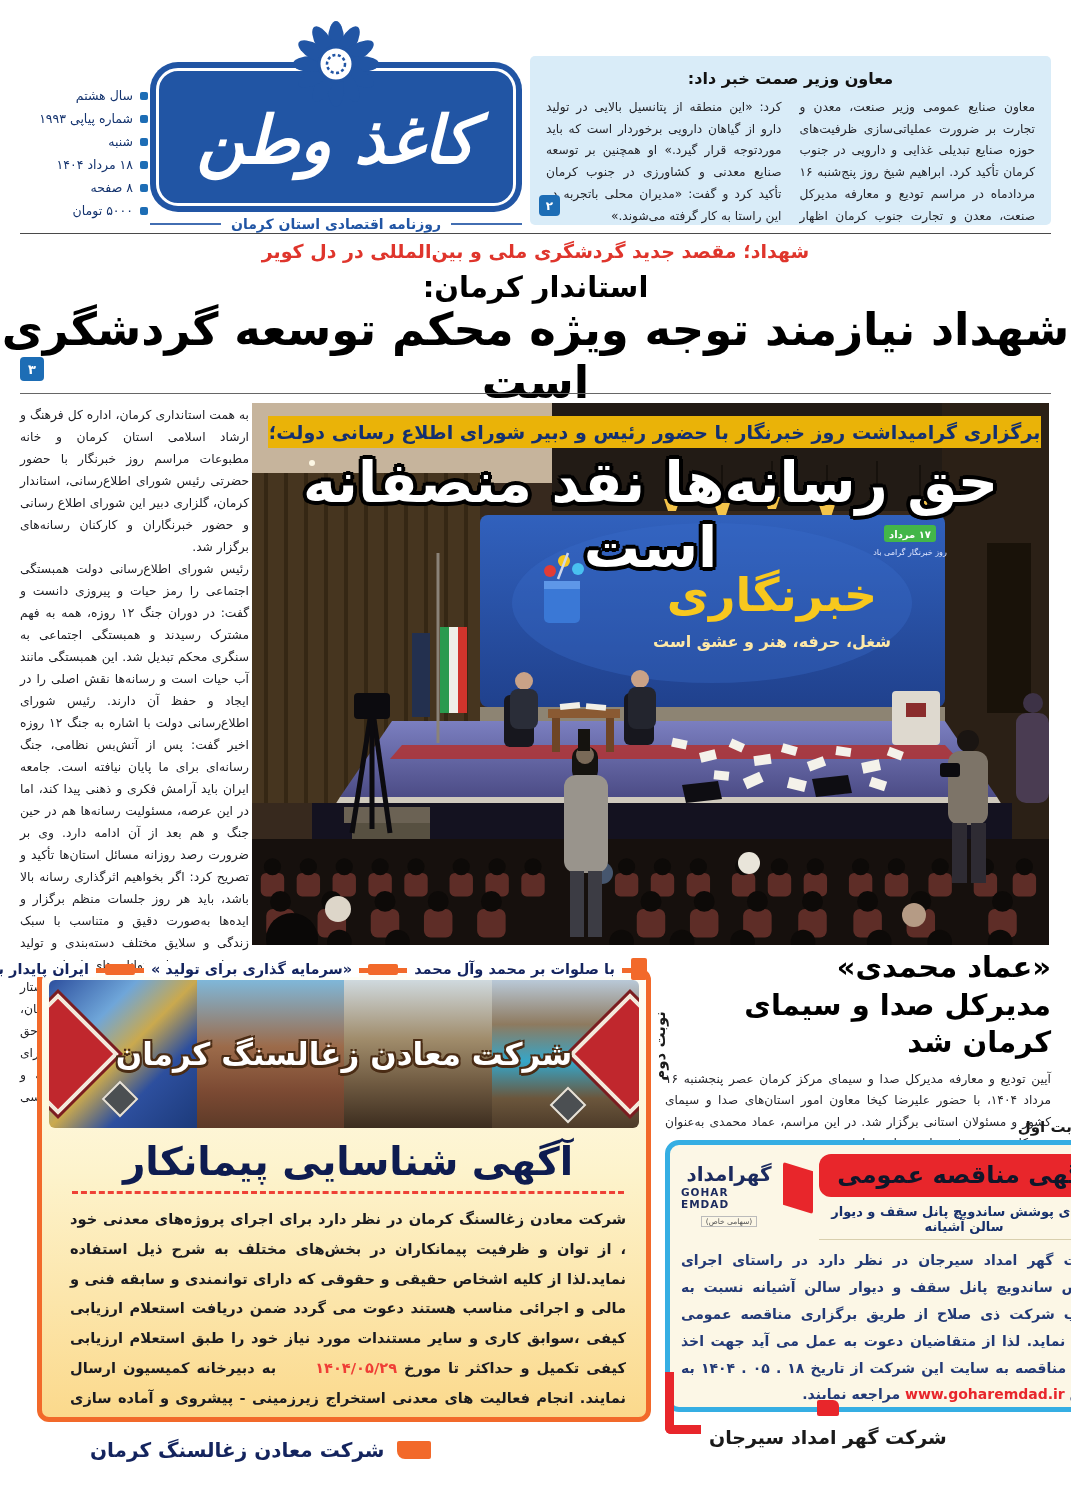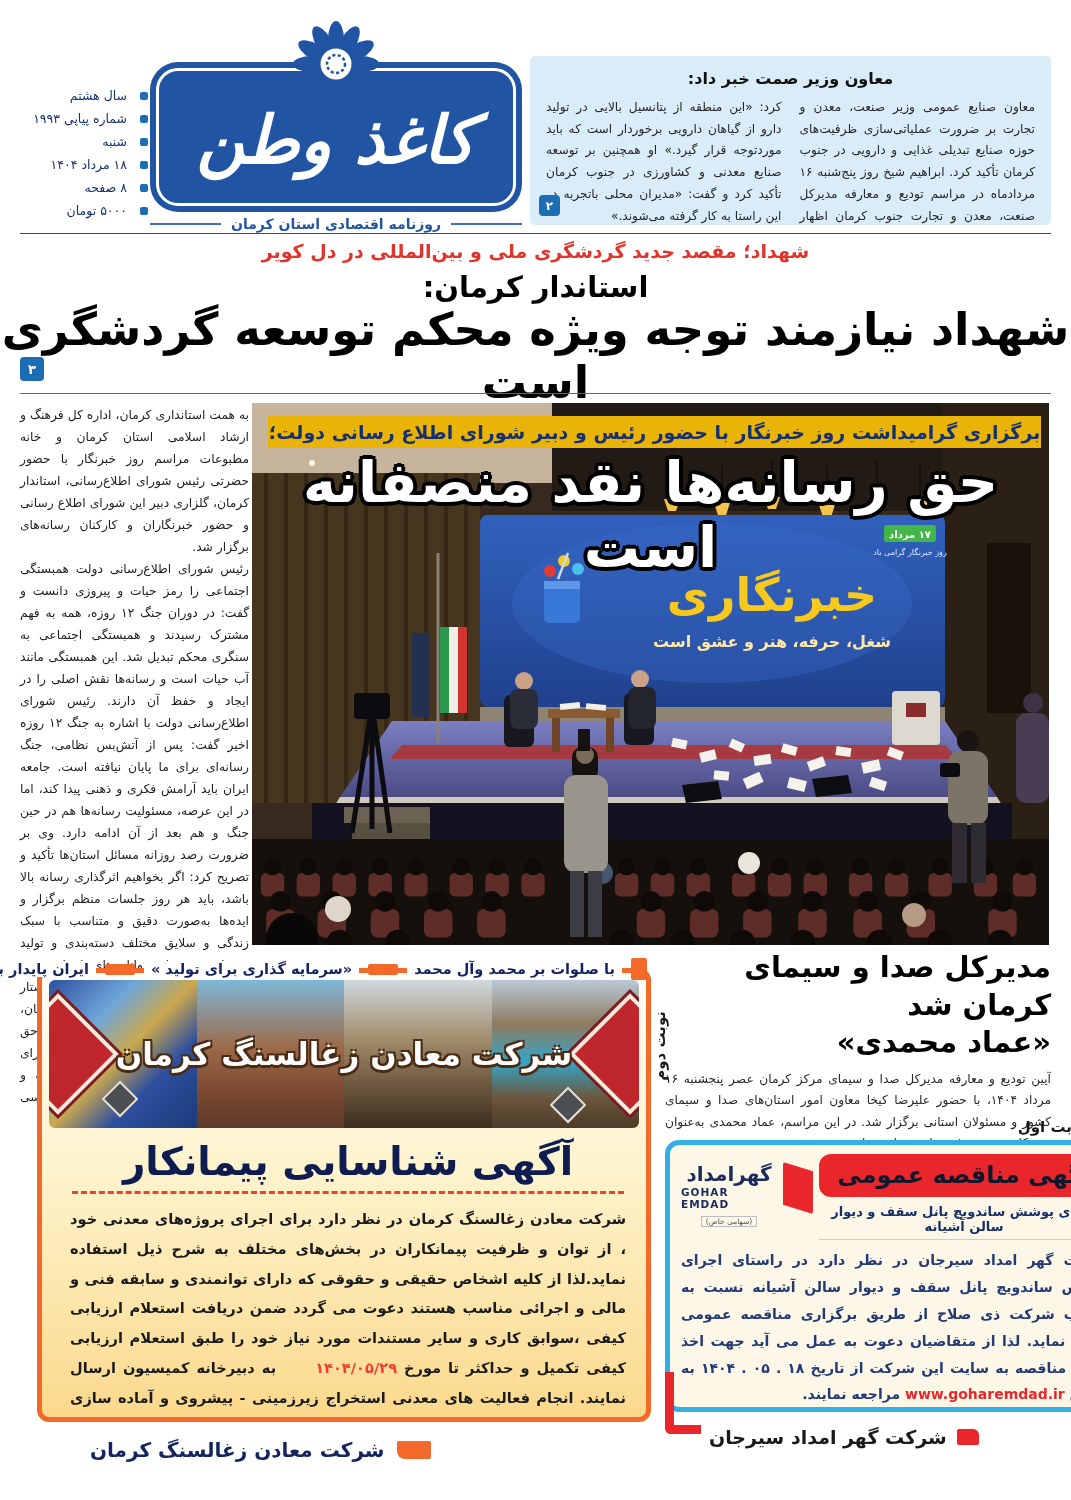--- a/index.html
+++ b/index.html
@@ -4,21 +4,21 @@
 <style>
   * { margin:0; padding:0; box-sizing:border-box; }
   html,body { background:#e8e8e8; }
   body { font-family:"DejaVu Sans", sans-serif; }
   #page {
     position:relative; width:1071px; height:1500px; margin:0 auto;
     background:#ffffff; overflow:hidden; direction:rtl;
   }
   
   .info-list { position:absolute; top:84px; left:16px; width:132px; }
-  .info-row { display:flex; align-items:center; gap:13px; height:23px; direction:rtl; justify-content:flex-start; }
+  .info-row { display:flex; align-items:center; gap:7px; height:23px; direction:rtl; justify-content:flex-start; }
   .info-bullet { width:8px; height:8px; background:#1d6db5; border-radius:2px; flex:0 0 auto; }
   .info-text { font-size:12.5px; color:#14336e; font-weight:500; white-space:nowrap; }
   .logo-box { position:absolute; left:150px; top:62px; width:372px; height:150px;
     background:#2155a4; border-radius:28px; }
   .logo-ring { position:absolute; inset:6px; border:3px solid #ffffff; border-radius:22px; }
   .logo-title { position:absolute; inset:0; display:flex; align-items:center; justify-content:center;
     color:#ffffff; font-size:66px; font-weight:bold; font-style:italic; letter-spacing:2px; padding-top:6px; }
   .logo-flower { position:absolute; left:50%; top:-44px; transform:translateX(-50%); }
   .tagline-row { position:absolute; left:150px; top:216px; width:372px; display:flex; align-items:center; gap:10px; }
   .tagline-row .line { flex:1; border-top:2px solid #2155a4; opacity:.85; }
@@ -110,21 +110,21 @@
   .gohar-mark { flex:0 0 30px; background:#e8262b; border-radius:3px; position:relative; margin-top:8px; height:52px;
     clip-path:polygon(0 0,100% 18%,100% 100%,0 82%); }
   .gohar-logo { flex:0 0 96px; display:flex; flex-direction:column; align-items:center; justify-content:flex-start; padding-top:8px; }
   .gohar-logo-fa { font-size:20px; font-weight:bold; color:#1b2a5e; }
   .gohar-logo-en { font-size:10.5px; font-weight:bold; color:#1b2a5e; letter-spacing:1px; direction:ltr; }
   .gohar-logo-type { font-size:7.5px; color:#555; margin-top:6px; border:1px solid #bbb; padding:0 4px; }
   .gohar-body { margin-top:7px; font-size:14px; font-weight:bold; color:#233a76; line-height:1.92; text-align:justify; }
   .gohar-url { color:#e8262b; direction:ltr; unicode-bidi:embed; }
   .gohar-bracket { position:absolute; left:0; bottom:14px; width:36px; height:62px;
     border-left:9px solid #e8262b; border-bottom:9px solid #e8262b; border-radius:0 0 0 6px; }
-  .gohar-footer { position:absolute; bottom:0; left:44px; display:flex; direction:rtl; align-items:center; gap:10px; }
+  .gohar-footer { position:absolute; bottom:0; left:44px; display:flex; direction:rtl; align-items:center; gap:10px;flex-direction:column; }
   .gohar-footer-mark { width:22px; height:16px; background:#e8262b; border-radius:2px 6px 2px 2px; }
   .gohar-footer-text { font-size:19px; font-weight:bold; color:#1a1a1a; white-space:nowrap; }
 </style>
 </head>
 <body>
 
 <div id="page">
 
   <div class="info-list">
     <div class="info-row">
@@ -423,22 +423,22 @@
       <g>
         <circle cx="781" cy="300" r="10" fill="#3d3246"></circle>
         <rect x="764" y="310" width="33" height="90" rx="10" fill="#4a3c52"></rect>
       </g>
     </svg>
     <div class="photo-kicker">برگزاری گرامیداشت روز خبرنگار با حضور رئیس و دبیر شورای اطلاع رسانی دولت؛</div>
     <div class="photo-headline">حق رسانه‌ها نقد منصفانه است</div>
   </div>
 
   <div class="radio-story">
+    <div class="radio-h1">«عماد محمدی»</div>
     <div class="radio-h1">مدیرکل صدا و سیمای کرمان شد</div>
-    <div class="radio-h1">«عماد محمدی»</div>
     <div class="radio-body">آیین تودیع و معارفه مدیرکل صدا و سیمای مرکز کرمان عصر پنجشنبه ۱۶ مرداد ۱۴۰۴، با حضور علیرضا کیخا معاون امور استان‌های صدا و سیمای کشور و مسئولان استانی برگزار شد. در این مراسم، عماد محمدی به‌عنوان مدیرکل جدید معرفی و احمد علیرمضانی تودیع شد.</div>
     <div class="badge badge-radio">۳</div>
   </div>
 
   <div class="coal-ad">
     <div class="coal-slogans">
       <span class="coal-corner"></span>
       <span class="coal-slogan">با صلوات بر محمد وآل محمد</span>
       <span class="coal-sep"></span>
       <span class="coal-slogan">«سرمایه گذاری برای تولید »</span>

